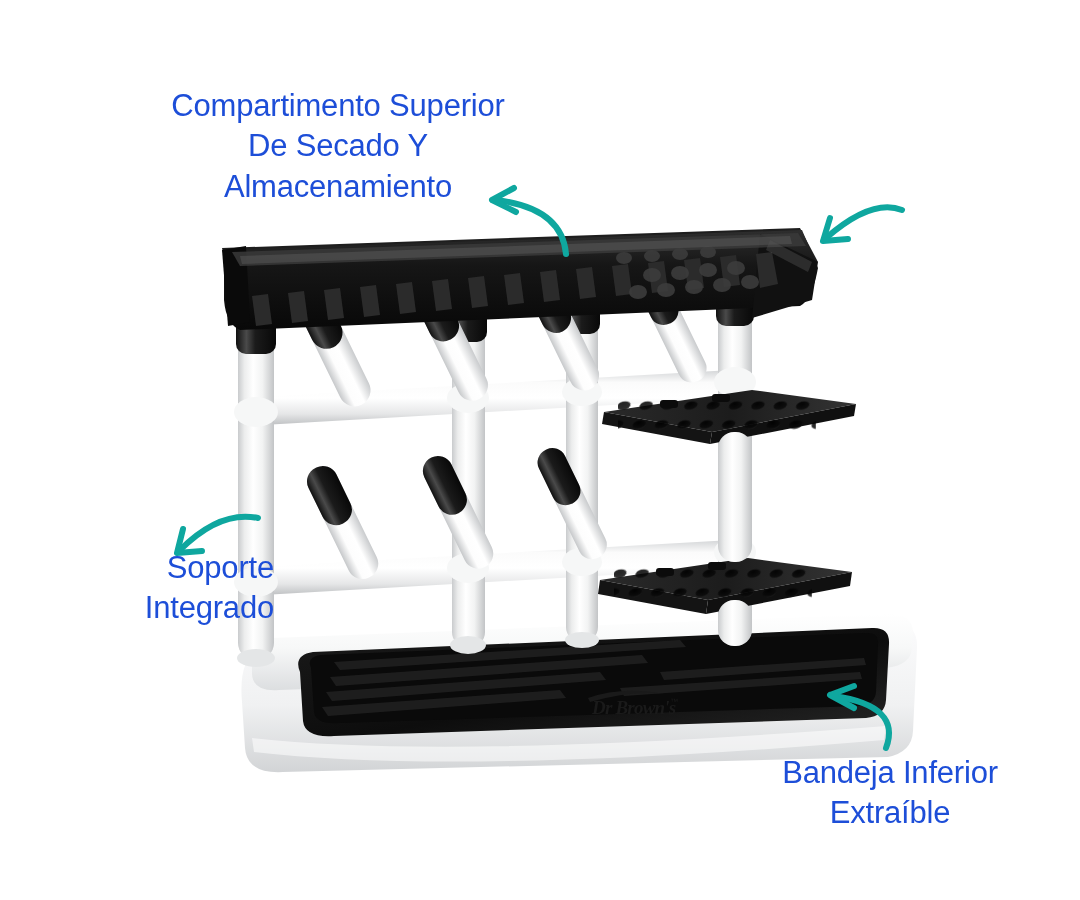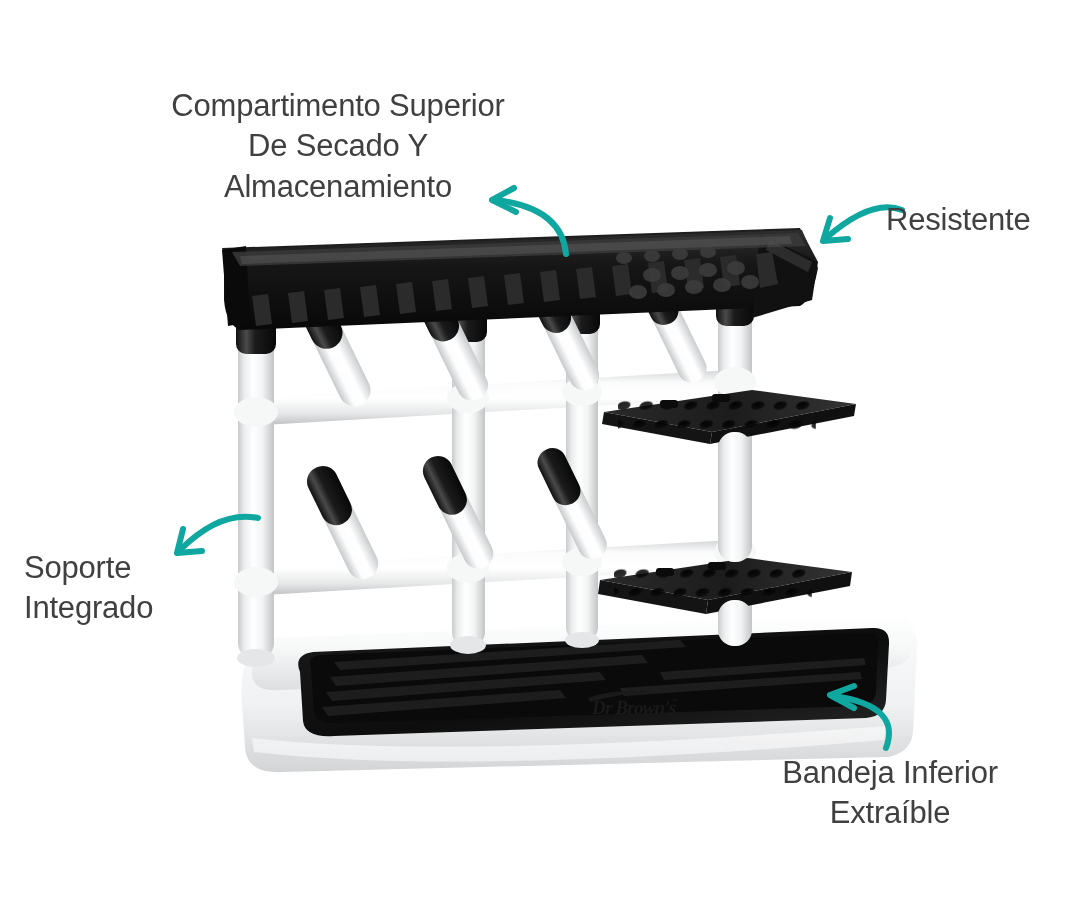--- a/index.html
+++ b/index.html
@@ -12,27 +12,27 @@
     color:#121212;
   }
   #stage { position:absolute; inset:0; }
 
   
   .label {
     position:absolute;
     font-size:31px;
     line-height:1.30;
     letter-spacing:-0.2px;
-    color:#404040;
+    color:#1d4ed8;
     font-weight:400;
     white-space:pre-line;
   }
   .lbl-top      { left:118px;  top:86px;  width:440px; text-align:center; }
   .lbl-resist   { left:886px;  top:200px; width:190px; text-align:left; }
-  .lbl-soporte  { left:24px;   top:548px; width:250px; text-align:left; }
+  .lbl-soporte  { left:24px;   top:548px; width:250px; text-align:right; }
   .lbl-bandeja  { left:718px;  top:753px; width:344px; text-align:center; }
 
   .arrow-svg { position:absolute; overflow:visible; pointer-events:none; }
 
   
   #product { position:absolute; left:0; top:0; width:1080px; height:900px; }
 </style>
 </head>
 <body>
 
@@ -288,21 +288,20 @@
 
   <svg class="arrow-svg" style="left:806px; top:682px; width:110px; height:72px;" viewBox="0 0 110 72">
     <path d="M80 66 Q96 24 28 14" fill="none" stroke="#0FA79F" stroke-width="6" stroke-linecap="round"></path>
     <path d="M24 13 L48 4 M24 13 L48 26" fill="none" stroke="#0FA79F" stroke-width="6" stroke-linecap="round" stroke-linejoin="round"></path>
   </svg>
 
   <div class="label lbl-top">Compartimento Superior
 De Secado Y
 Almacenamiento</div>
 
-  <div class="label lbl-resist">Resistente</div>
 
   <div class="label lbl-soporte">Soporte
 Integrado</div>
 
   <div class="label lbl-bandeja">Bandeja Inferior
 Extraíble</div>
 
 </div>
 
 </body></html>

